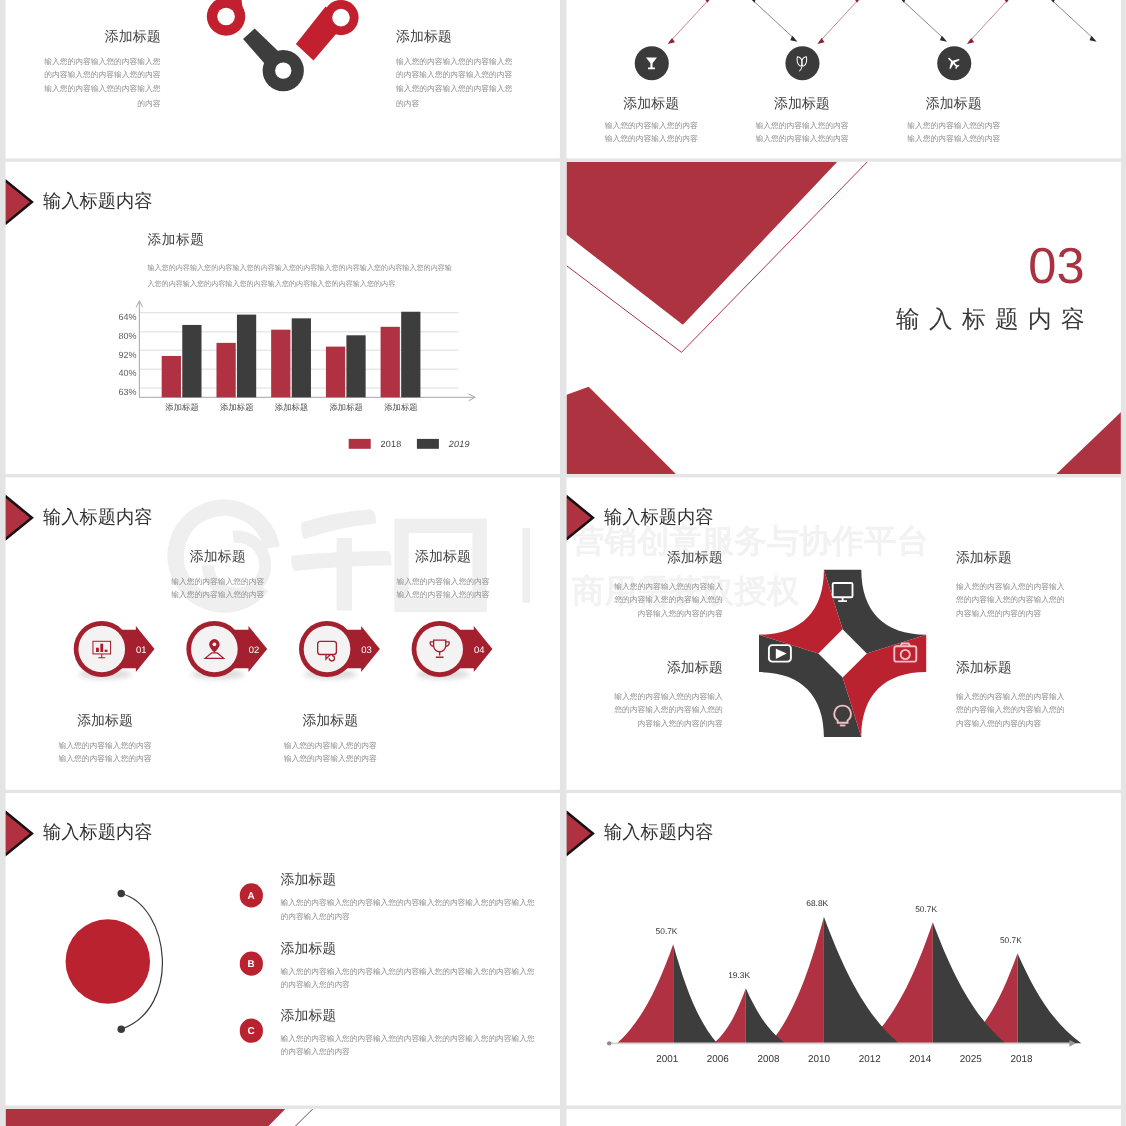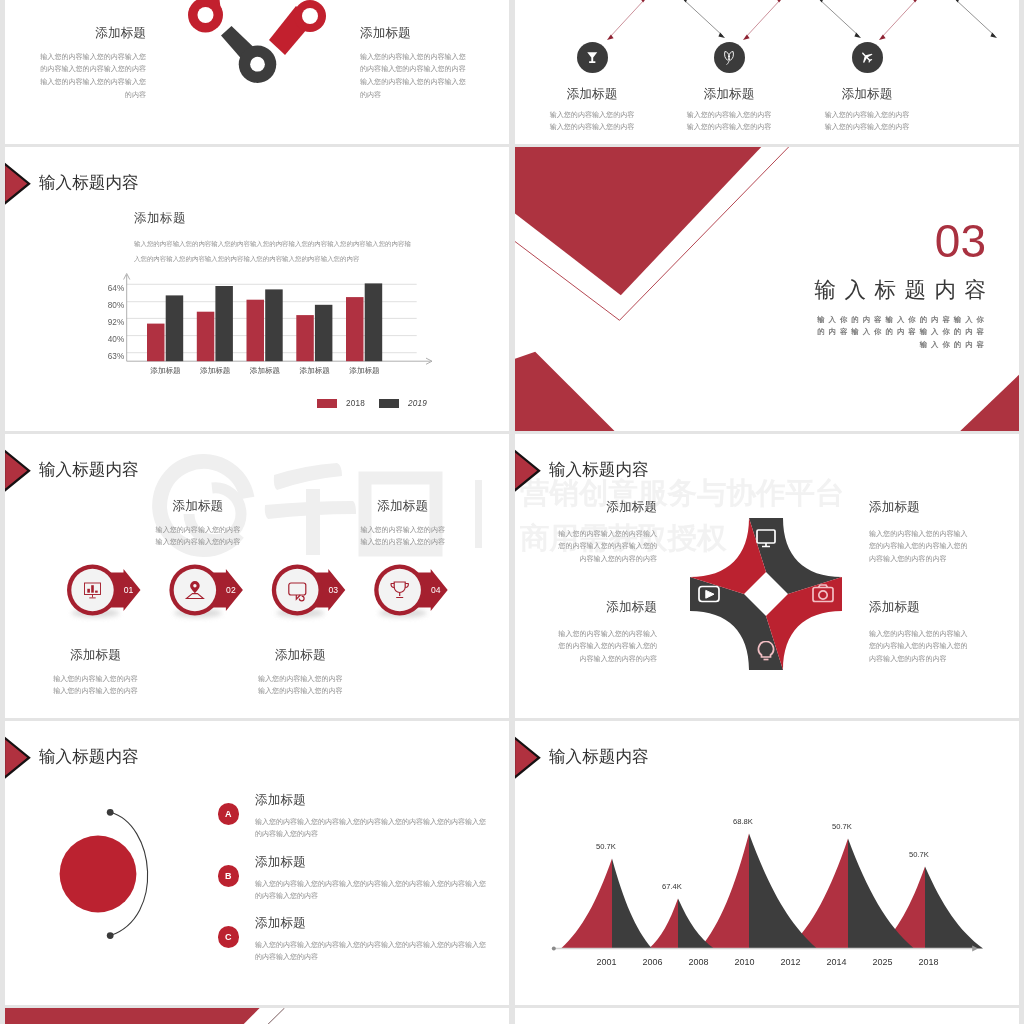--- a/index.html
+++ b/index.html
@@ -243,21 +243,20 @@
 
 <div class="slide c1 r1">
   <svg style="position:absolute;left:0;top:0;" width="504" height="284" viewBox="0 0 504 284">
     <path d="M-30 -5 L251 -5 L105.8 148.2 L-30 43.2 Z" fill="#ad3340"></path>
     <path d="M-30 71.9 L104.5 173.3 L278.5 -5" fill="none" stroke="#ad3340" stroke-width="0.9"></path>
     <path d="M20.2 204.7 L100.5 285 L-30 285 L-30 222.5 Z" fill="#ad3340"></path>
     <path d="M510 222 L510 289 L440 289 Z" fill="#ad3340"></path>
   </svg>
   <div class="sec-num">03</div>
   <div class="sec-big">输入标题内容</div>
-  <div class="sec-desc">输入你的内容输入你的内容输入你的内容输入你的内容输入你的内容输入你的内容</div>
 </div>
 
 <div class="slide c0 r2">
   <div class="wm-brand">
     <svg width="500" height="140" viewBox="0 0 500 140">
       <g fill="none" stroke="#efefef">
         <path d="M250 56 A44 44 0 1 0 241 91" stroke-width="15"></path>
         <path d="M192 72 A26 26 0 1 0 215 46" stroke-width="11"></path>
       </g>
       <g fill="#efefef">
@@ -515,21 +514,21 @@
         <path d="M333 117.5 C352.8 170.3 371.28 203.3 399 227.5 L333 227.5 Z" fill="#3d3d3d"></path>
         <path d="M410 145.5 C427.4 184.86 443.64 209.46 468 227.5 L410 227.5 Z" fill="#3d3d3d"></path>
         <g>
           <line x1="38.799999999999955" y1="227.5" x2="459.20000000000005" y2="227.5" stroke="#d2d2d2" stroke-width="1.6"></line>
           <circle cx="38.799999999999955" cy="227.5" r="2" fill="#8a8a8a"></circle>
           <path d="M457.20000000000005 224.5 L463.20000000000005 227.5 L457.20000000000005 230.5 Z" fill="#9a9a9a"></path>
         </g>
       </svg>
   <div class="peaklabels" id="peaklabels">
         <span style="left: 81px; top: 120.5px;">50.7K</span>
-        <span style="left: 147px; top: 160.5px;">67.4K</span>
+        <span style="left: 147px; top: 160.5px;">19.3K</span>
         <span style="left: 218px; top: 95.5px;">68.8K</span>
         <span style="left: 317px; top: 100.5px;">50.7K</span>
         <span style="left: 394px; top: 128.5px;">50.7K</span>
       </div>
   <div class="peakxlabels" id="peakxlabels">
         <span style="left: 71.6px; top: 235.5px;">2001</span>
         <span style="left: 117.6px; top: 235.5px;">2006</span>
         <span style="left: 163.6px; top: 235.5px;">2008</span>
         <span style="left: 209.6px; top: 235.5px;">2010</span>
         <span style="left: 255.6px; top: 235.5px;">2012</span>

